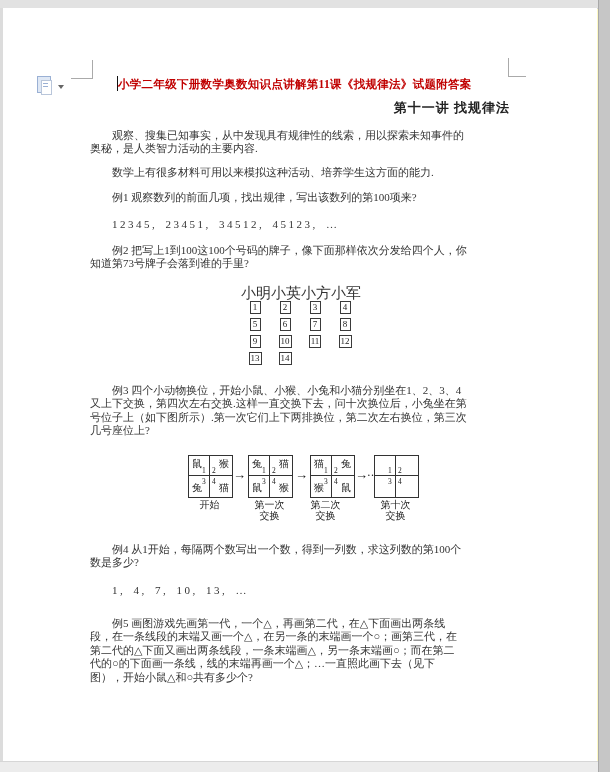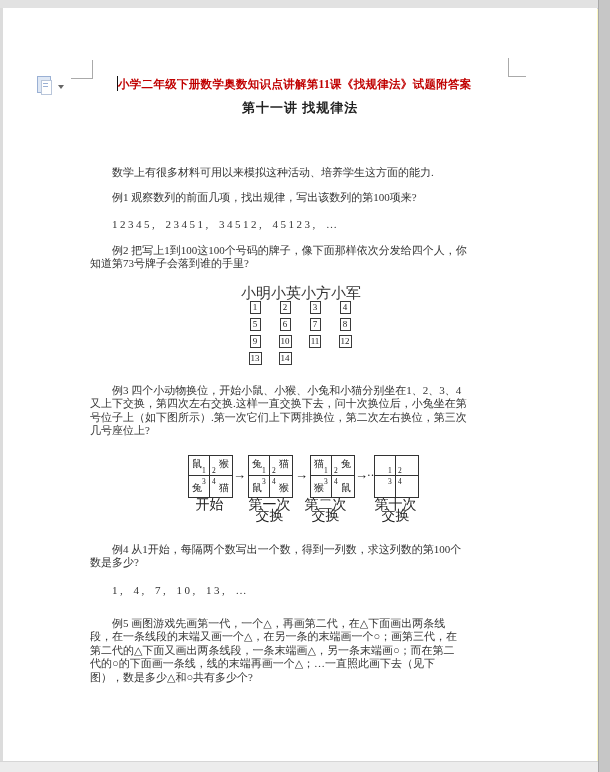--- a/index.html
+++ b/index.html
@@ -17,21 +17,21 @@
   
   .paste{position:absolute;left:37px;top:76px;width:26px;height:22px;cursor:pointer;}
   .clipback{position:absolute;left:0;top:0;width:12px;height:15px;background:#dfe8f5;border:1px solid #9ab0d4;}
   .clippage{position:absolute;left:4px;top:4px;width:9px;height:13px;background:#ffffff;border:1px solid #b9c6da;}
   .clipline{position:absolute;height:1px;background:#9ab0d4;}
   .caret{position:absolute;left:21px;top:9px;width:0;height:0;border-left:3px solid transparent;border-right:3px solid transparent;border-top:4px solid #666;}
 
   .cursor{position:absolute;left:117px;top:76px;width:1px;height:15px;background:#111;}
 
   .title{position:absolute;left:118px;top:77px;font-size:11.5px;font-weight:bold;letter-spacing:0.3px;white-space:nowrap;}
-  .heading{position:absolute;left:90px;top:99px;width:420px;text-align:center;font-size:13px;font-weight:bold;color:#222;letter-spacing:1px;}
+  .heading{position:absolute;left:90px;top:99px;width:420px;text-align:right;font-size:13px;font-weight:bold;color:#222;letter-spacing:1px;}
 
   .para{position:absolute;left:90px;font-size:11px;line-height:13.4px;color:#333;white-space:nowrap;}
   .para .ln{height:13.4px;}
   .para .fl{padding-left:22px;}
   .seq{letter-spacing:2.5px;word-spacing:3px;}
 
   
   .cardhead{position:absolute;left:241px;top:284px;display:grid;grid-template-columns:repeat(4,30px);justify-items:center;font-size:15px;color:#333;}
   .cardrows{position:absolute;left:240px;top:301px;}
   .cardrow{display:grid;grid-template-columns:repeat(4,30px);justify-items:center;margin-bottom:4px;height:13px;}
@@ -39,21 +39,21 @@
 
   
   .swap{position:absolute;left:185px;top:455px;width:250px;height:65px;font-size:10px;color:#222;}
   .sbox{position:absolute;top:0;width:43px;height:41px;border:1px solid #333;background:#fff;}
   .hline{position:absolute;left:0;right:0;top:19px;height:1px;background:#333;}
   .vline{position:absolute;top:0;bottom:0;left:20px;width:1px;background:#333;}
   .an{position:absolute;font-size:10px;line-height:10px;}
   .tl{top:3px;left:3px}.tr{top:3px;right:3px}.bl{bottom:4px;left:3px}.br{bottom:4px;right:3px}
   .nn{position:absolute;font-size:7.5px;line-height:7px;color:#222;}
   .n1{left:13px;top:11px}.n2{left:23px;top:11px}.n3{left:13px;top:22px}.n4{left:23px;top:22px}
-  .slabel{position:absolute;top:45px;width:43px;text-align:center;font-size:14px;line-height:10.5px;white-space:nowrap;}
+  .slabel{position:absolute;top:45px;width:43px;text-align:center;font-size:10px;line-height:10.5px;white-space:nowrap;}
   .sarrow{position:absolute;top:13px;font-size:13px;line-height:13px;color:#222;}
   .sdots{position:absolute;top:11px;font-size:11px;letter-spacing:1px;color:#222;}
 </style>
 </head>
 <body>
 
 <div class="stage">
   <div class="topbar"></div>
   <div class="leftstrip"></div>
   <div class="page"></div>
@@ -71,20 +71,24 @@
     <span class="clipline" style="left:6px;top:7px;width:5px;"></span>
     <span class="clipline" style="left:6px;top:10px;width:5px;"></span>
     <span class="caret"></span>
   </div>
 
   <div class="cursor"></div>
 
   <div class="title" style="color:#c00000;">小学二年级下册数学奥数知识点讲解第11课《找规律法》试题附答案</div>
   <div class="heading">第十一讲 找规律法</div>
 
+  <div class="para" style="top:129px;">
+    <div class="ln fl">观察、搜集已知事实，从中发现具有规律性的线索，用以探索未知事件的</div>
+    <div class="ln">奥秘，是人类智力活动的主要内容.</div>
+  </div>
 
   <div class="para" style="top:166px;">
     <div class="ln fl">数学上有很多材料可用以来模拟这种活动、培养学生这方面的能力.</div>
   </div>
 
   <div class="para" style="top:191px;">
     <div class="ln fl">例1 观察数列的前面几项，找出规律，写出该数列的第100项来?</div>
   </div>
 
   <div class="para" style="top:218px;">
@@ -210,15 +214,15 @@
 
   <div class="para" style="top:584px;">
     <div class="ln fl seq">1, 4, 7, 10, 13, …</div>
   </div>
 
   <div class="para" style="top:617px;">
     <div class="ln fl">例5 画图游戏先画第一代，一个△，再画第二代，在△下面画出两条线</div>
     <div class="ln">段，在一条线段的末端又画一个△，在另一条的末端画一个○；画第三代，在</div>
     <div class="ln">第二代的△下面又画出两条线段，一条末端画△，另一条末端画○；而在第二</div>
     <div class="ln">代的○的下面画一条线，线的末端再画一个△；…一直照此画下去（见下</div>
-    <div class="ln">图），数是多少△和○共有多少个?</div>
+    <div class="ln">图），开始小鼠△和○共有多少个?</div>
   </div>
 </div>
 
 </body></html>

